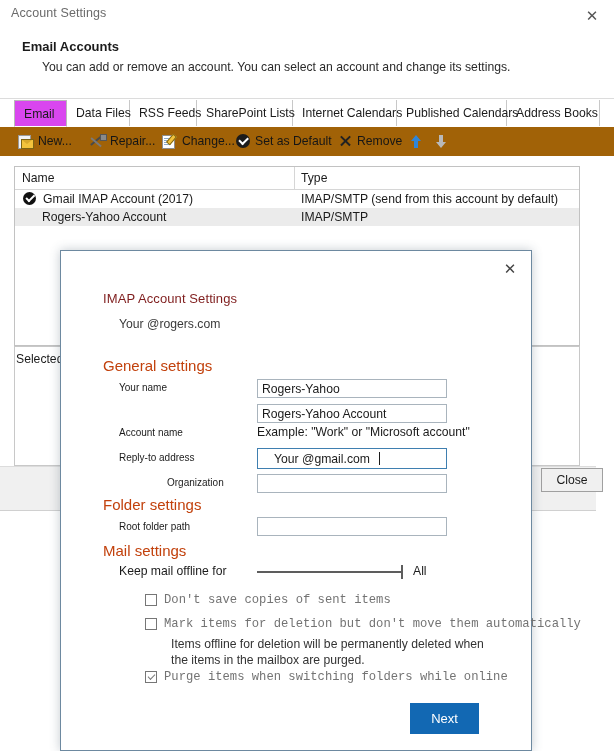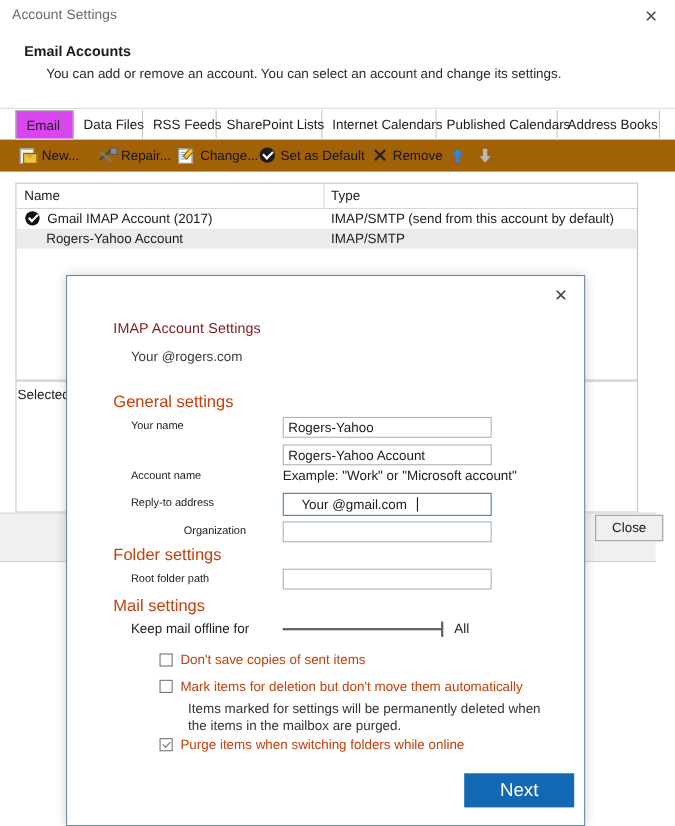--- a/index.html
+++ b/index.html
@@ -218,41 +218,40 @@
   
   .cbrow{position:absolute;left:84px;}
   .cbox{
     position:absolute;left:0;top:1px;width:12px;height:12px;
     border:1px solid #767676;background:#fff;box-sizing:border-box;
   }
   .cbox.checked:after{
     content:"";position:absolute;left:2px;top:2px;width:6px;height:3px;
     border-left:1.6px solid #7a7a7a;border-bottom:1.6px solid #7a7a7a;transform:rotate(-45deg);
   }
-  .cblabel{position:absolute;left:19px;top:0px;font-size:12.2px;color:#c2410c;white-space:nowrap;}
+  .cblabel{position:absolute;left:19px;top:0px;font-size:12.2px;color:#737373;white-space:nowrap;font-family:Liberation Mono, monospace;}
 
   .hint{
     position:absolute;left:110px;font-size:12.2px;color:#333;line-height:16px;width:350px;
   }
 
   .btn-reset{
     position:absolute;left:50px;top:452px;width:130px;height:31px;
     background:#f0f0f0;border:1px solid #8d8d8d;
     box-sizing:border-box;
     font-size:12.2px;color:#1b1b1b;
     display:flex;align-items:center;justify-content:center;
     cursor:default;
   }
   .btn-next{
-    position:absolute;left:349px;top:452px;width:100px;height:31px;
+    position:absolute;left:349px;top:452px;width:69px;height:31px;
     background:#1268b3;border:none;
-    font-size:17px;color:#ffffff;
+    font-size:13px;color:#ffffff;
     display:flex;align-items:center;justify-content:center;
     cursor:default;
-    margin-left:12px;
   }
   .caret{
     position:absolute;width:1px;height:13px;background:#1b1b1b;
     animation:none;
   }
 </style>
 </head>
 <body>
 
 <div id="bg-window">
@@ -403,21 +402,21 @@
     <span class="cbox"></span>
     <span class="cblabel">Don't save copies of sent items</span>
   </div>
 
   <div class="cbrow" style="top:366px;">
     <span class="cbox"></span>
     <span class="cblabel">Mark items for deletion but don't move them automatically</span>
   </div>
 
   <div class="hint" style="top:385px;">
-    <div>Items marked for settings will be permanently deleted when</div>
+    <div>Items offline for deletion will be permanently deleted when</div>
     <div>the items in the mailbox are purged.</div>
   </div>
 
   <div class="cbrow" style="top:419px;">
     <span class="cbox checked"></span>
     <span class="cblabel">Purge items when switching folders while online</span>
   </div>
 
   <div class="btn-next">Next</div>
 

